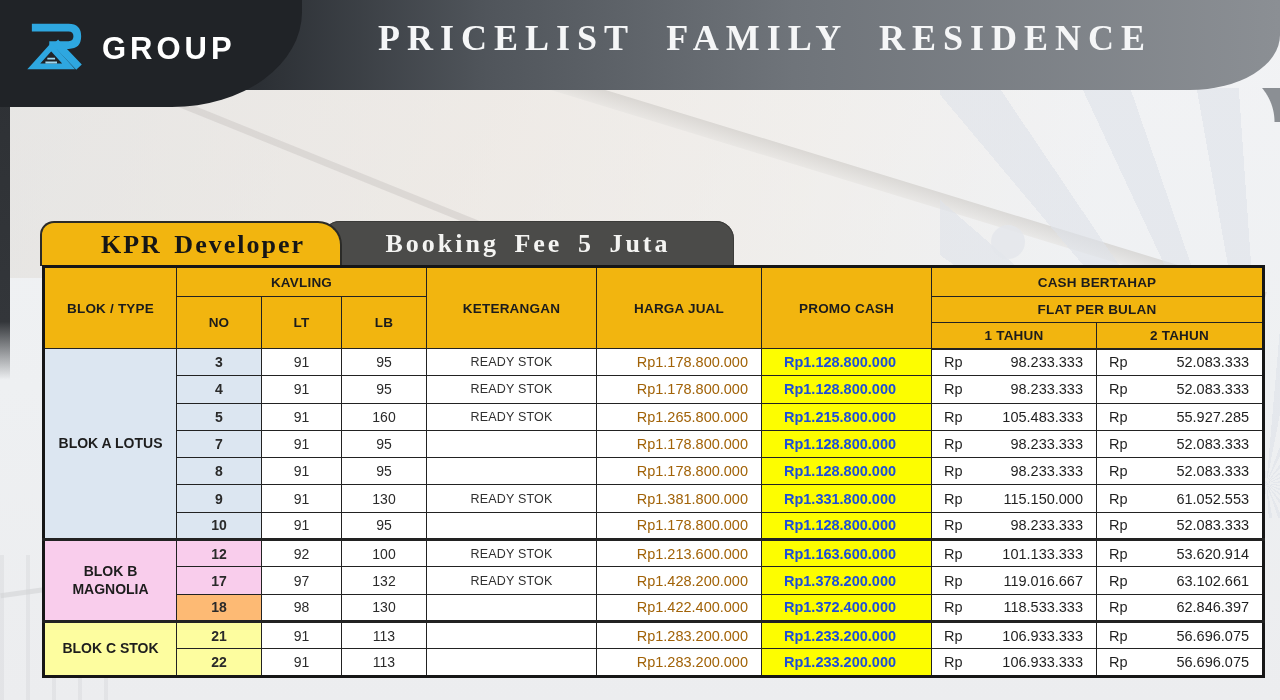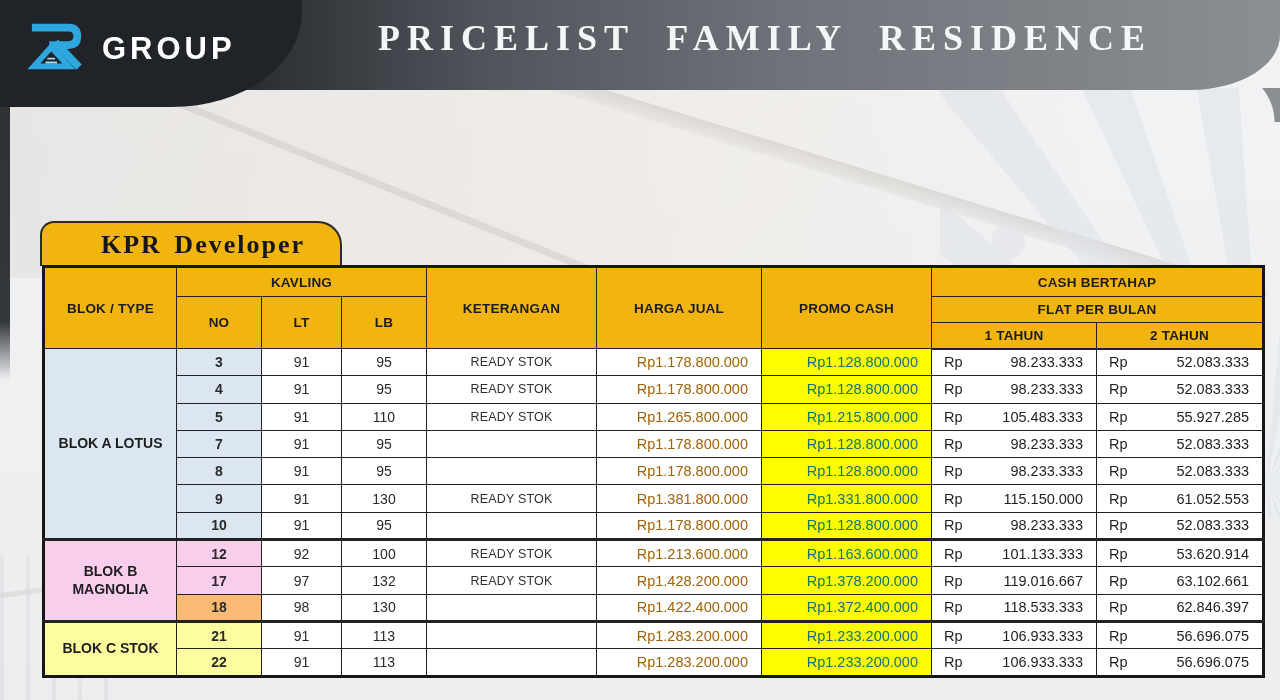--- a/index.html
+++ b/index.html
@@ -61,21 +61,21 @@
   thead th { background:var(--gold,#f2b50f); color:#1c1c1c; font-size:13.5px; font-weight:bold;
     text-align:center; vertical-align:middle; letter-spacing:.2px; }
   thead tr:nth-child(1) th { height:30px; }
   thead tr:nth-child(2) th { height:26px; }
   thead tr:nth-child(3) th { height:26px; }
   tbody td { height:27.3px; font-size:14px; color:#2a2a2a; text-align:center; vertical-align:middle; }
   .cell-group { font-weight:bold; font-size:14px; color:#1d1d1d; white-space:normal; line-height:1.25; }
   .cell-no { font-weight:bold; }
   .cell-ket { font-size:12.5px; letter-spacing:.2px; color:#303030; }
   .cell-money { text-align:right; padding-right:13px; font-size:14.5px; color:#a16207; }
-  .cell-promo { font-weight:normal; color:#0f766e; }
+  .cell-promo { font-weight:bold; color:#1d4ed8;text-align:center; }
   .rp-cell { padding:0; }
   .rp-flex { display:flex; justify-content:space-between; align-items:center; padding:0 13px 0 12px;
     font-size:14.5px; color:#1f1f1f; }
   .group-start td { border-top-width:3px; }
   thead tr:nth-child(3) th { border-bottom-width:2.5px; }
 </style>
 </head>
 <body>
 
 <div class="page">
@@ -100,20 +100,21 @@
       <svg width="62" height="58" viewBox="0 0 64 60">
         <path d="M10 10 h34 q9 0 9 9 q0 9 -9 9 h-16" fill="none" stroke="#2ea7e0" stroke-width="8" stroke-linecap="square"></path>
         <path d="M33 28 L52 48" fill="none" stroke="#2ea7e0" stroke-width="8" stroke-linecap="square"></path>
         <path d="M8 50 L26 30 L44 50 Z" fill="none" stroke="#2ea7e0" stroke-width="6" stroke-linejoin="miter"></path>
         <path d="M20 46 h12 M22 42 h8" stroke="#9fd8f0" stroke-width="2"></path>
       </svg>
     </span>
     <span class="logo-text">GROUP</span>
   </div>
 
+  <div class="tab-dark">Booking Fee 5 Juta</div>
   <div class="tab-gold">KPR Developer</div>
 
   <div class="tbl-wrap">
     <table>
       <colgroup>
         <col style="width:133px">
           <col style="width:85px">
           <col style="width:80px">
           <col style="width:85px">
         <col style="width:170px">
@@ -180,21 +181,21 @@
             <td class="rp-cell">
               <div class="rp-flex">
                 <span>Rp</span>
                 <span>52.083.333</span>
               </div>
             </td>
           </tr>
           <tr>
             <td class="cell-no" style="background: rgb(220, 230, 241);">5</td>
             <td class="cell-mid">91</td>
-            <td class="cell-mid">110</td>
+            <td class="cell-mid">160</td>
             <td class="cell-ket">READY STOK</td>
             <td class="cell-money">Rp1.265.800.000</td>
             <td class="cell-money cell-promo" style="background: rgb(253, 253, 0);">Rp1.215.800.000</td>
             <td class="rp-cell">
               <div class="rp-flex">
                 <span>Rp</span>
                 <span>105.483.333</span>
               </div>
             </td>
             <td class="rp-cell">

